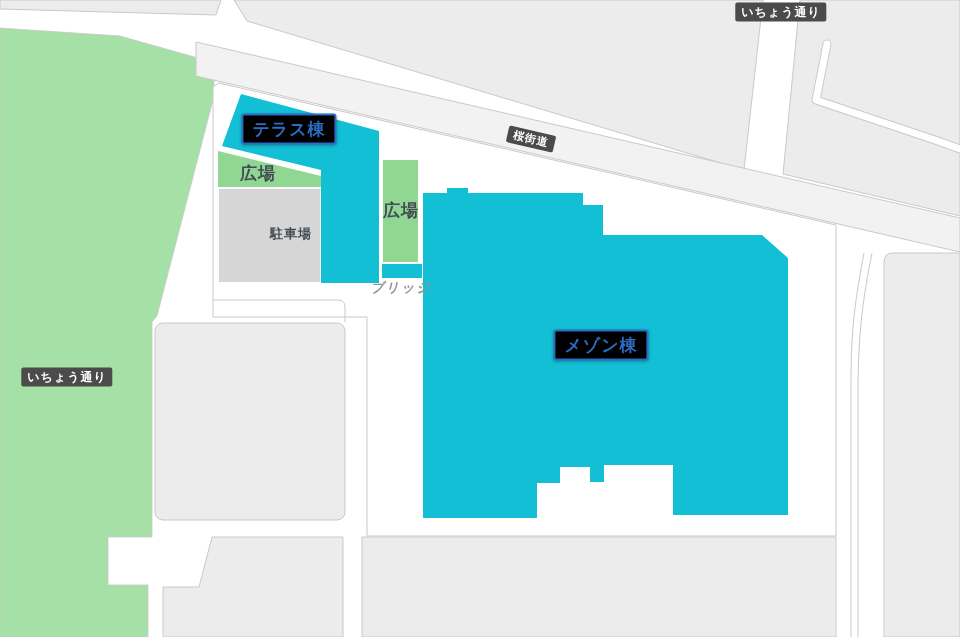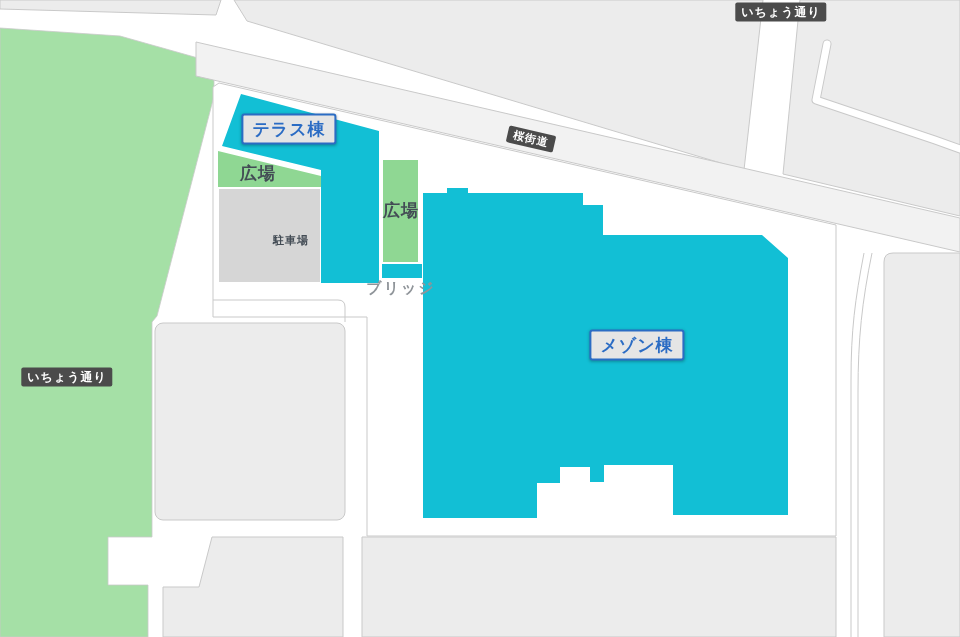--- a/index.html
+++ b/index.html
@@ -10,27 +10,27 @@
   .roadband{fill:var(--road);stroke:var(--block_stroke);stroke-width:1;}
   .road-casing{fill:none;stroke:var(--block_stroke);stroke-width:9;stroke-linejoin:round;stroke-linecap:round;}
   .road-fill{fill:none;stroke:#fff;stroke-width:7;stroke-linejoin:round;stroke-linecap:round;}
   .thinline{fill:none;stroke:var(--block_stroke);stroke-width:1;}
   .parkshape{fill:var(--park);stroke:var(--block_stroke);stroke-width:0.8;}
   .plaza{fill:var(--plaza);}
   .parking{fill:var(--parking);}
   .building{fill:var(--building);}
   .parcel{fill:#fff;stroke:var(--block_stroke);stroke-width:1;stroke-linejoin:round;}
   .lbl{position:absolute;transform:translate(-50%,-50%);white-space:nowrap;font-weight:bold;}
-  .badge-blue{background:#e5e5e5;border:2px solid var(--badge_blue);color:var(--badge_blue);
+  .badge-blue{background:#000000;border:2px solid var(--badge_blue);color:var(--badge_blue);
               font-size:17px;padding:2px 9px;border-radius:3px;
               box-shadow:0 1px 3px rgba(0,0,0,.25);letter-spacing:1px;}
   .badge-dark{background:var(--badge_dark);color:#fff;font-size:12px;
               padding:1px 6px;border-radius:2px;letter-spacing:1px;}
   .area-lbl{color:var(--area_text);font-size:17px;letter-spacing:1px;}
-  .bridge-lbl{color:var(--bridge_text);font-size:15px;letter-spacing:2px;}
+  .bridge-lbl{color:var(--bridge_text);font-size:13px;letter-spacing:2px;font-style:italic;}
   .rot{transform:translate(-50%,-50%) rotate(13deg);}
 </style>
 </head>
 <body>
 
 <div id="map">
 
   <svg width="960" height="637" viewBox="0 0 960 637">
 
     <rect x="0" y="0" width="960" height="637" fill="#ffffff"></rect>
@@ -67,22 +67,22 @@
   </svg>
 
   <div class="lbl badge-dark" style="left:781px;top:12px;">いちょう通り</div>
 
   <div class="lbl badge-dark rot" style="left:531px;top:139px;font-size:11px;">桜街道</div>
 
   <div class="lbl badge-dark" style="left:67px;top:377px;">いちょう通り</div>
 
   <div class="lbl badge-blue" style="left:289px;top:129px;">テラス棟</div>
 
-  <div class="lbl badge-blue" style="left:637px;top:345px;">メゾン棟</div>
+  <div class="lbl badge-blue" style="left:601px;top:345px;">メゾン棟</div>
 
   <div class="lbl area-lbl" style="left:258px;top:173px;">広場</div>
 
   <div class="lbl area-lbl" style="left:401px;top:210px;">広場</div>
 
-  <div class="lbl area-lbl" style="left:269px;top:240px;font-size:11px;padding-left:44px;">駐車場</div>
+  <div class="lbl area-lbl" style="left:269px;top:234px;font-size:13px;padding-left:44px;">駐車場</div>
 
   <div class="lbl bridge-lbl" style="left:401px;top:288px;">ブリッジ</div>
 </div>
 
 </body></html>

